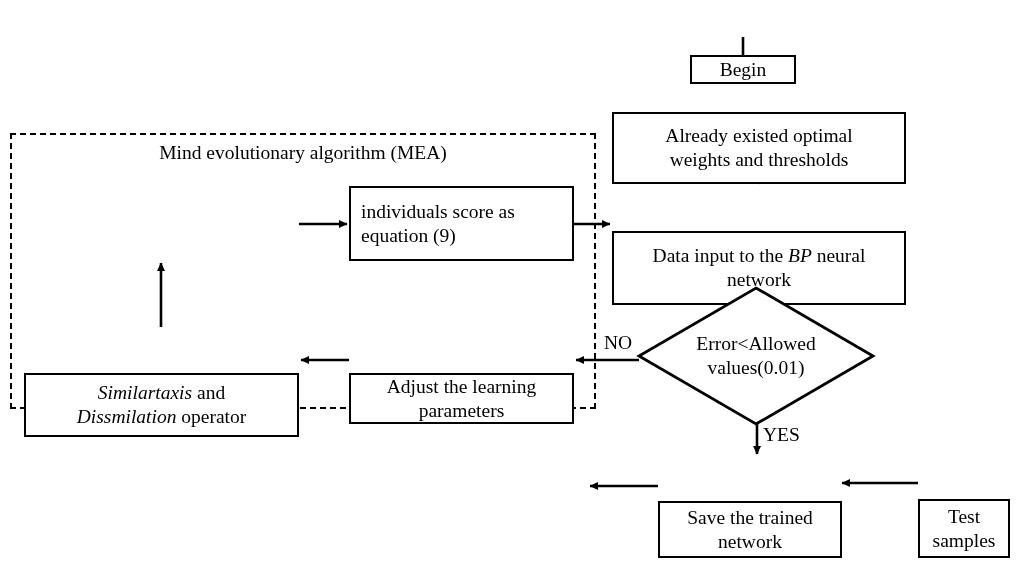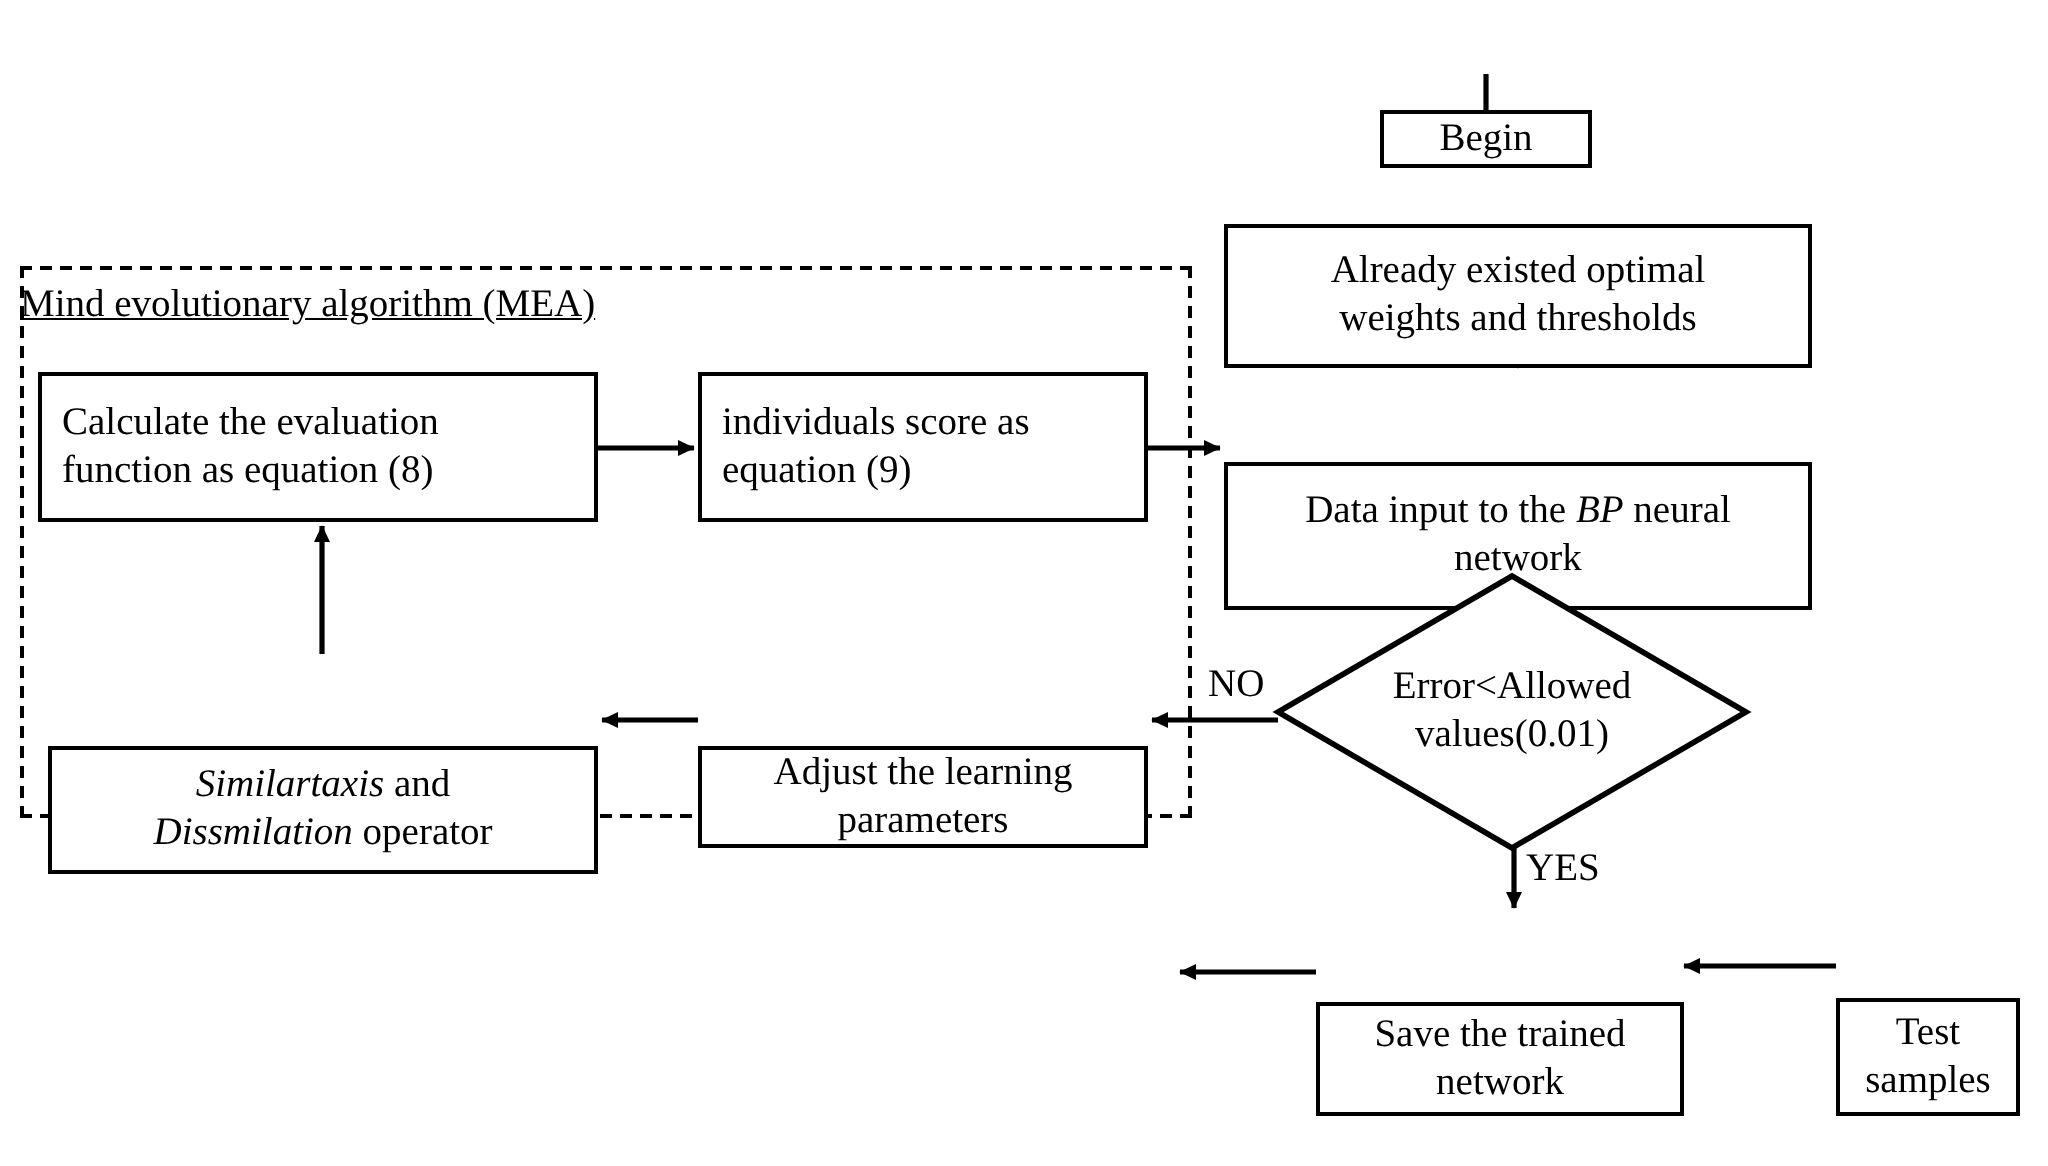--- a/index.html
+++ b/index.html
@@ -26,23 +26,22 @@
 
   .dashed-box{
     position:absolute;
     box-sizing:border-box;
     border:2.5px dashed #000;
     background:transparent;
   }
   .mea-title{
     position:absolute;
     font-size:19.5px;
-    text-align:left;
+    text-align:center;
     white-space:nowrap;
-    text-decoration:underline;
   }
   .edge-label{
     position:absolute;
     font-size:19.5px;
     white-space:nowrap;
     background:transparent;
   }
 </style>
 </head>
 <body>
@@ -105,22 +104,20 @@
 
   <div class="node center" style="left:658px;top:455px;width:184px;height:57px;">Save the trained
 network</div>
 
 
   <div class="node center" style="left:918px;top:453px;width:92px;height:59px;">Test
 samples</div>
 
   <div class="node center" style="left:701px;top:545px;width:111px;height:28px;">End</div>
 
-  <div class="node left" style="left:19px;top:186px;width:280px;height:75px;">Calculate the evaluation
-function as equation (8)</div>
 
   <div class="node left" style="left:349px;top:186px;width:225px;height:75px;">individuals score as
 equation (9)</div>
 
   <div class="node center" style="left:24px;top:327px;width:275px;height:64px;">
     <span><span class="italic">Similartaxis</span><span> and
 </span><span class="italic">Dissmilation</span><span> operator</span></span>
   </div>
 
   <div class="node center" style="left:349px;top:327px;width:225px;height:51px;">Adjust the learning

